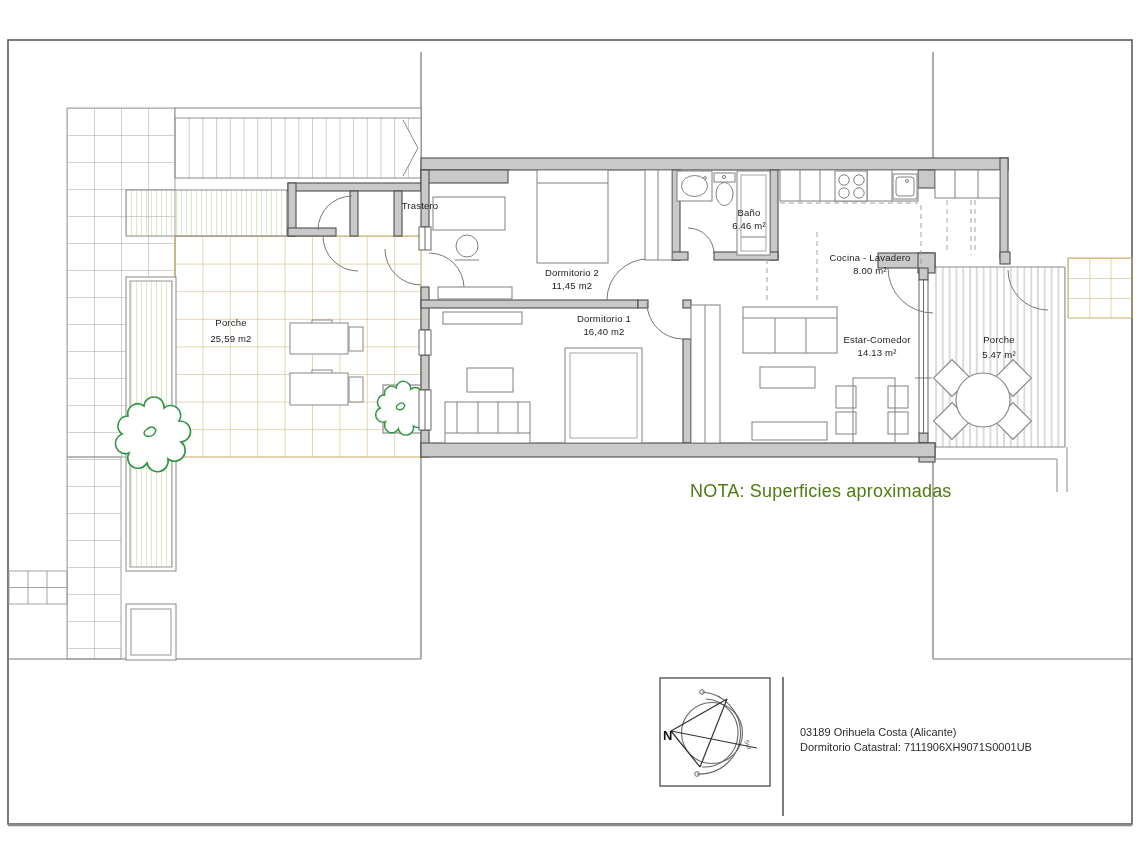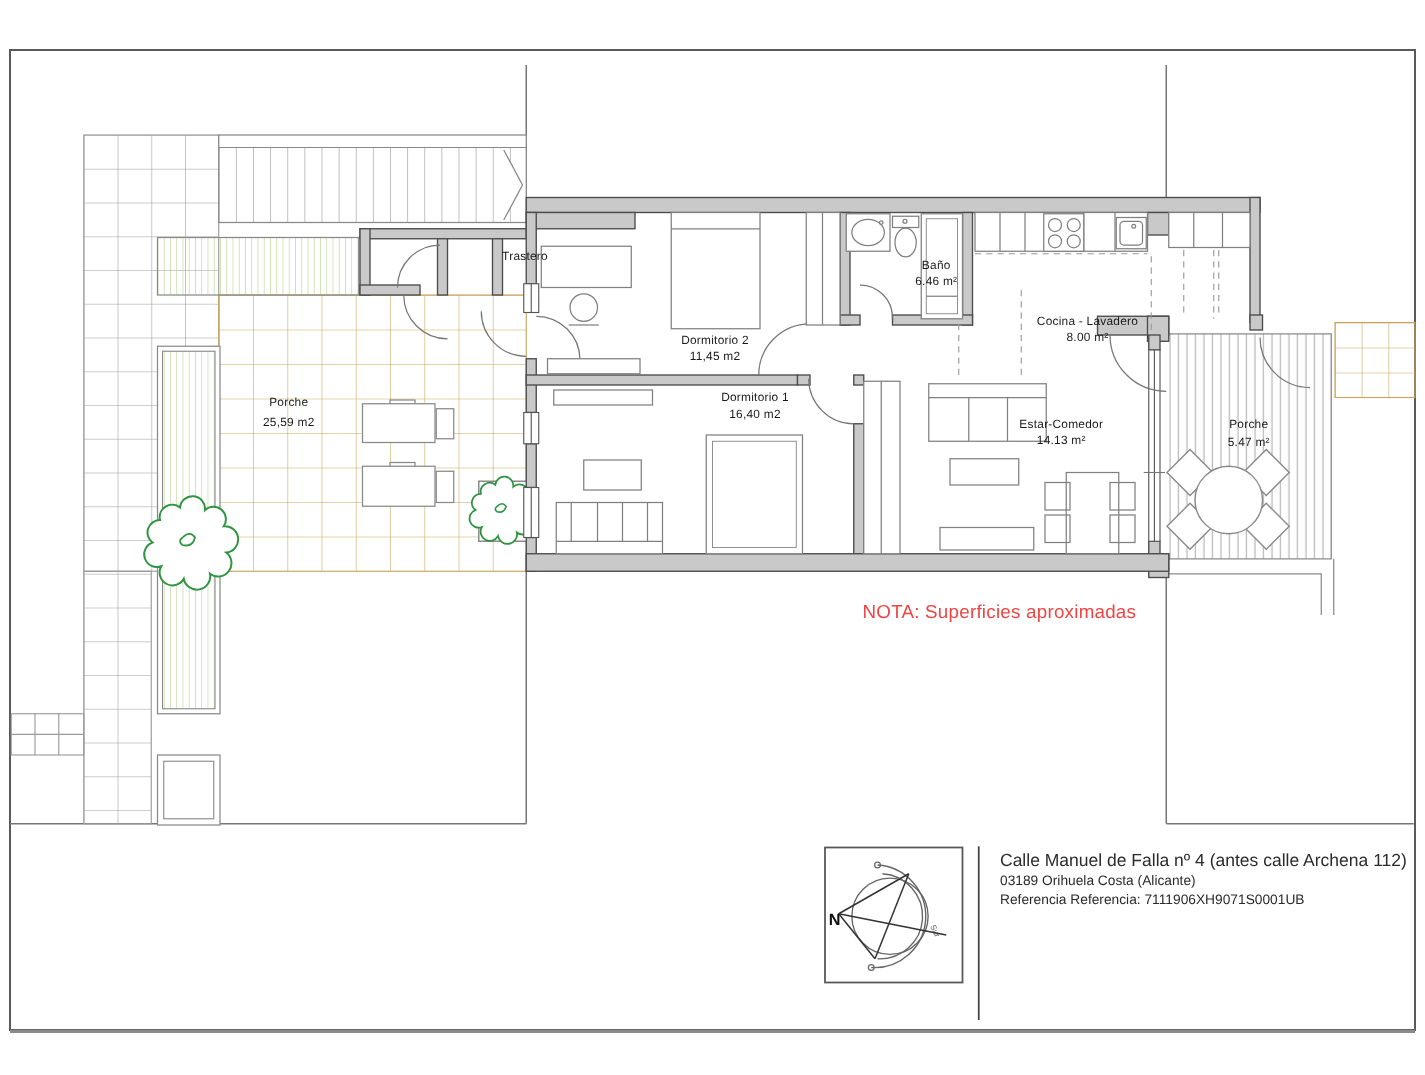--- a/index.html
+++ b/index.html
@@ -6,24 +6,24 @@
   #sheet{
     position:relative;width:1140px;height:860px;background:#ffffff;overflow:hidden;
     font-family:"Liberation Sans", sans-serif;
   }
   #plan-svg{position:absolute;left:0;top:0;}
   .room-label{
     position:absolute;transform:translateX(-50%);text-align:center;
     font-size:9.5px;line-height:13px;color:#1a1a1a;white-space:nowrap;letter-spacing:.2px;
   }
   .note-label{
-    position:absolute;font-size:15px;color:#ef4444;white-space:nowrap;letter-spacing:.2px;
+    position:absolute;font-size:18px;color:#4d7c0f;white-space:nowrap;letter-spacing:.2px;
   }
   .tb-line1{position:absolute;font-size:14px;color:#2b2b2b;white-space:nowrap;}
-  .tb-line2{position:absolute;font-size:11px;color:#2b2b2b;white-space:nowrap;}
+  .tb-line2{position:absolute;font-size:11px;color:#2b2b2b;white-space:nowrap;margin-top:27px;}
 </style>
 </head>
 <body>
 
 <div id="sheet">
 
 <svg id="plan-svg" width="1140" height="860" viewBox="0 0 1140 860">
   <defs>
     <pattern id="whiteTile" x="67" y="108" width="27" height="27" patternUnits="userSpaceOnUse">
       <path d="M0 0 H27 M0 0 V27" stroke="#9a9a9a" stroke-width="0.9" fill="none"></path>
@@ -291,32 +291,31 @@
   <div>16,40 m2</div>
 </div>
 <div class="room-label" style="left:725px;top:206px;margin-left:24px;">
   <div>Baño</div>
   <div>6.46 m²</div>
 </div>
 <div class="room-label" style="left:870px;top:216px;margin-top:35px;">
   <div>Cocina - Lavadero</div>
   <div>8.00 m²</div>
 </div>
-<div class="room-label" style="left:849px;top:333px;">
+<div class="room-label" style="left:877px;top:333px;">
   <div>Estar-Comedor</div>
   <div>14.13 m²</div>
 </div>
 <div class="room-label" style="left:231px;top:315px;line-height:16px;">
   <div>Porche</div>
   <div>25,59 m2</div>
 </div>
 <div class="room-label" style="left:999px;top:332px;line-height:15px;">
   <div>Porche</div>
   <div>5.47 m²</div>
 </div>
 
 <div class="note-label" style="left:690px;top:481px;">NOTA: Superficies aproximadas</div>
 
-<div class="tb-line1" style="left:800px;top:680px;">Calle Manuel de Falla nº 4 (antes calle Archena 112)</div>
 <div class="tb-line2" style="left:800px;top:699px;">03189 Orihuela Costa (Alicante)</div>
-<div class="tb-line2" style="left:800px;top:714px;">Referencia Referencia: 7111906XH9071S0001UB</div>
+<div class="tb-line2" style="left:800px;top:714px;">Dormitorio Catastral: 7111906XH9071S0001UB</div>
 
 </div>
 
 </body></html>

